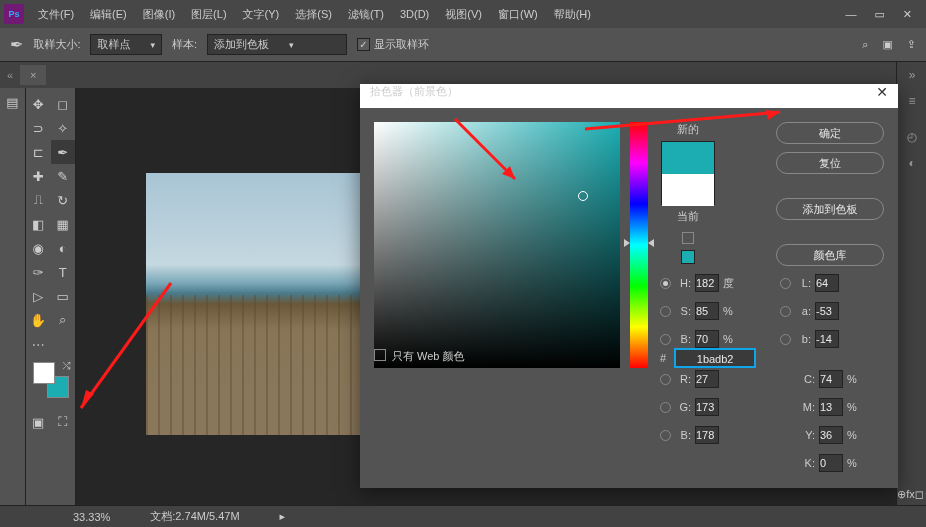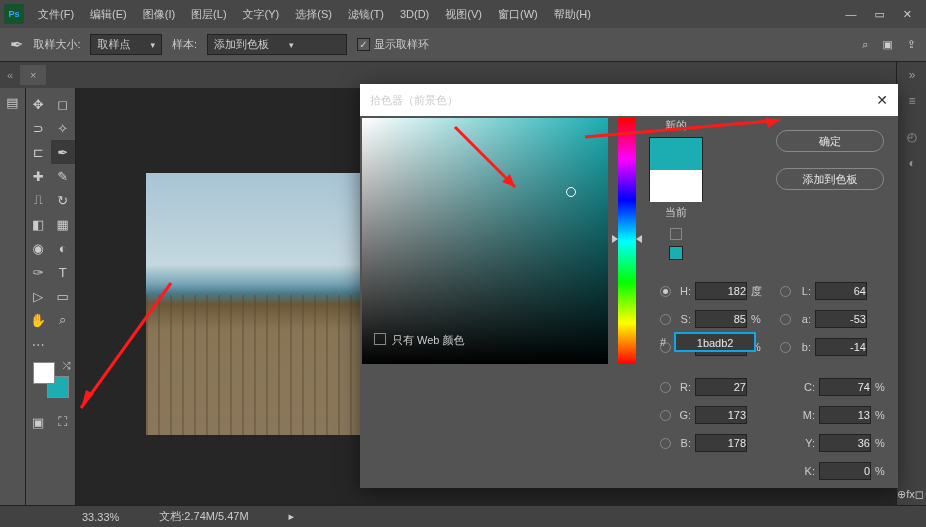--- a/index.html
+++ b/index.html
@@ -1,18 +1,18 @@
 <!DOCTYPE html>
 <html><head>
 <meta charset="utf-8">
 <style>
 *{margin:0;padding:0;box-sizing:border-box;font-family:"Microsoft YaHei",Arial,sans-serif;font-size:11px;color:#ccc}
 body{background:#323232;width:926px;height:527px;overflow:hidden;position:relative}
 .titlebar{height:28px;background:#474747;display:flex;align-items:center;padding:0 4px}
-.ps-icon{width:20px;height:20px;background:#14532d;color:#31a8ff;display:flex;align-items:center;justify-content:center;font-size:9px;font-weight:bold;border-radius:2px;margin-right:6px}
+.ps-icon{width:20px;height:20px;background:#701a75;color:#31a8ff;display:flex;align-items:center;justify-content:center;font-size:9px;font-weight:bold;border-radius:2px;margin-right:6px}
 .menu-item{padding:0 8px;cursor:pointer}
 .win-controls{margin-left:auto;display:flex;gap:18px;padding-right:10px;color:#999}
 .optbar{height:34px;background:#535353;display:flex;align-items:center;padding:0 10px;gap:10px;border-bottom:1px solid #222}
 .eyedrop-big{font-size:16px}
 .sel{background:#3a3a3a;border:1px solid #222;padding:2px 6px;display:flex;align-items:center;gap:20px}
 .sel .chev{font-size:9px}
 .chk{display:flex;align-items:center;gap:4px}
 .chkbox{width:13px;height:13px;background:#5a5a5a;border:1px solid #222;display:flex;align-items:center;justify-content:center;color:#ccc;font-size:10px}
 .opt-right{margin-left:auto;display:flex;gap:14px;color:#999;font-size:13px}
 .tabrow{height:26px;background:#424242;display:flex;align-items:center}
@@ -27,53 +27,53 @@
 .tcell{width:25px;display:flex;align-items:center;justify-content:center;font-size:13px;cursor:pointer}
 .tcell.active{background:#3a3a3a}
 .swatch-area{position:relative;width:36px;height:36px;margin:6px auto}
 .sw-fg{position:absolute;top:0;left:0;width:22px;height:22px;background:#fff;border:1px solid #888;z-index:2}
 .sw-bg{position:absolute;bottom:0;right:0;width:22px;height:22px;background:#1badb2;border:1px solid #888}
 .sw-swap{position:absolute;top:-2px;right:-2px;font-size:10px}
 .canvas-area{flex:1;background:#262626;position:relative}
 .photo{position:absolute;left:70px;top:85px;width:260px;height:262px;background:linear-gradient(to bottom,#a8c4d4 0%,#c4d8e0 35%,#7aa8b8 42%,#4a7a8a 46%,#6a5838 50%,#8a7858 60%,#9a8868 100%)}
 .photo::after{content:"";position:absolute;bottom:0;left:0;right:0;height:140px;background:repeating-linear-gradient(90deg,rgba(90,70,50,0.4) 0 2px,transparent 2px 12px),linear-gradient(to bottom,transparent 0%,rgba(100,80,60,0.3) 100%)}
 .picker{position:absolute;left:360px;top:84px;width:538px;height:404px;background:#535353;box-shadow:0 4px 20px rgba(0,0,0,0.5)}
-.picker-title{height:24px;background:#fff;display:flex;align-items:center;padding:16px 10px;color:#000}
+.picker-title{height:24px;background:#fff;display:flex;padding:0 10px;color:#000}
 .picker-title .close{margin-left:auto;color:#333;font-size:14px;cursor:pointer}
-.picker-body{padding:2px;display:flex;gap:10px;position:relative}
+.picker-body{padding:14px;display:flex;gap:10px;position:relative}
 .sv-field{width:246px;height:246px;position:relative;background:linear-gradient(to bottom,transparent,#000),linear-gradient(to right,#fff,#1badb2);cursor:crosshair}
 .sv-cursor{position:absolute;width:10px;height:10px;border:1px solid #fff;border-radius:50%;transform:translate(-50%,-50%)}
 .hue{width:18px;height:246px;position:relative;background:linear-gradient(to bottom,#f00,#f0f,#00f,#0ff,#0f0,#ff0,#f00)}
 .hue-mark{position:absolute;left:-6px;width:30px;height:8px;transform:translateY(-50%)}
 .hue-mark::before,.hue-mark::after{content:"";position:absolute;top:0;width:0;height:0;border-top:4px solid transparent;border-bottom:4px solid transparent}
 .hue-mark::before{left:0;border-left:6px solid #ccc}
 .hue-mark::after{right:0;border-right:6px solid #ccc}
 .preview-col{width:60px;display:flex;flex-direction:column;align-items:center;gap:4px}
 .prev-box{width:54px;height:64px;border:1px solid #222}
 .prev-new{height:32px;background:#1badb2}
 .prev-cur{height:32px;background:#fff}
 .cube{width:12px;height:12px;border:1px solid #888;margin-top:4px}
 .mini-sw{width:14px;height:14px;background:#1badb2;border:1px solid #222;margin-top:2px}
-.btns{position:absolute;right:14px;top:14px;display:flex;flex-direction:column;gap:0;width:108px}
+.btns{position:absolute;right:14px;top:14px;display:flex;flex-direction:column;gap:8px;width:108px}
 .pbtn{height:22px;border:1px solid #888;border-radius:11px;background:#535353;display:flex;align-items:center;justify-content:center;cursor:pointer;color:#e8e8e8}
 .inputs{position:absolute;left:300px;top:164px;display:flex;flex-direction:column;gap:6px}
 .inputs2{position:absolute;left:420px;top:164px;display:flex;flex-direction:column;gap:6px}
 .irow{display:flex;align-items:center;gap:4px;height:22px}
 .radio{width:11px;height:11px;border:1px solid #888;border-radius:50%;display:flex;align-items:center;justify-content:center}
 .radio.on::after{content:"";width:5px;height:5px;background:#ccc;border-radius:50%}
 .ilbl{width:16px;text-align:right}
-.ival{width:52px;height:18px;background:#3a3a3a;border:1px solid #222;text-align:right;line-height:16px;color:#e8e8e8}
+.ival{width:24px;height:18px;background:#3a3a3a;border:1px solid #222;text-align:left;line-height:16px;color:#e8e8e8}
 .iunit{width:14px}
 .hex-row{position:absolute;left:300px;bottom:14px;display:flex;align-items:center;gap:8px}
 .hex-val{width:82px;height:20px;background:#3a3a3a;border:2px solid #0ea5e9;text-align:center;line-height:18px;color:#e8e8e8}
 .webonly{position:absolute;left:14px;bottom:18px;display:flex;gap:6px}
 .webonly .cb{width:12px;height:12px;border:1px solid #888}
 .arrow{position:absolute;pointer-events:none}
 .arrow svg{overflow:visible}
-.statusbar{position:absolute;bottom:0;left:0;right:0;height:22px;background:#424242;display:flex;align-items:center;padding:0 12px;gap:40px;color:#bbb;border-top:1px solid #222}
+.statusbar{position:absolute;bottom:0;left:0;right:0;height:22px;background:#424242;display:flex;align-items:center;padding:0 3px;gap:40px;color:#bbb;border-top:1px solid #222}
 .rstrip{position:absolute;right:0;top:62px;bottom:22px;width:30px;background:#424242;border-left:1px solid #222}
 .rstrip .ic{width:30px;height:26px;display:flex;align-items:center;justify-content:center;color:#999;font-size:12px}
 .bot-icons{position:absolute;bottom:4px;left:0;right:0;display:flex;justify-content:space-around;color:#888;font-size:11px}
 </style>
 </head>
 <body>
 
 <div class="titlebar">
   <div class="ps-icon">Ps</div>
   <div class="menu-item">文件(F)</div>
@@ -229,21 +229,23 @@
         <div class="prev-new"></div>
         <div class="prev-cur"></div>
       </div>
       <span>当前</span>
       <div class="cube"></div>
       <div class="mini-sw"></div>
     </div>
 
     <div class="btns">
       <div class="pbtn">确定</div>
+      <div class="pbtn">复位</div>
       <div class="pbtn" style="margin-top:16px">添加到色板</div>
+      <div class="pbtn" style="margin-top:16px">颜色库</div>
     </div>
 
     <div class="inputs">
       <div class="irow">
           <div class="radio on"></div>
           <span class="ilbl">H:</span>
           <div class="ival">182</div>
           <span class="iunit">度</span>
         </div>
       <div class="irow">

